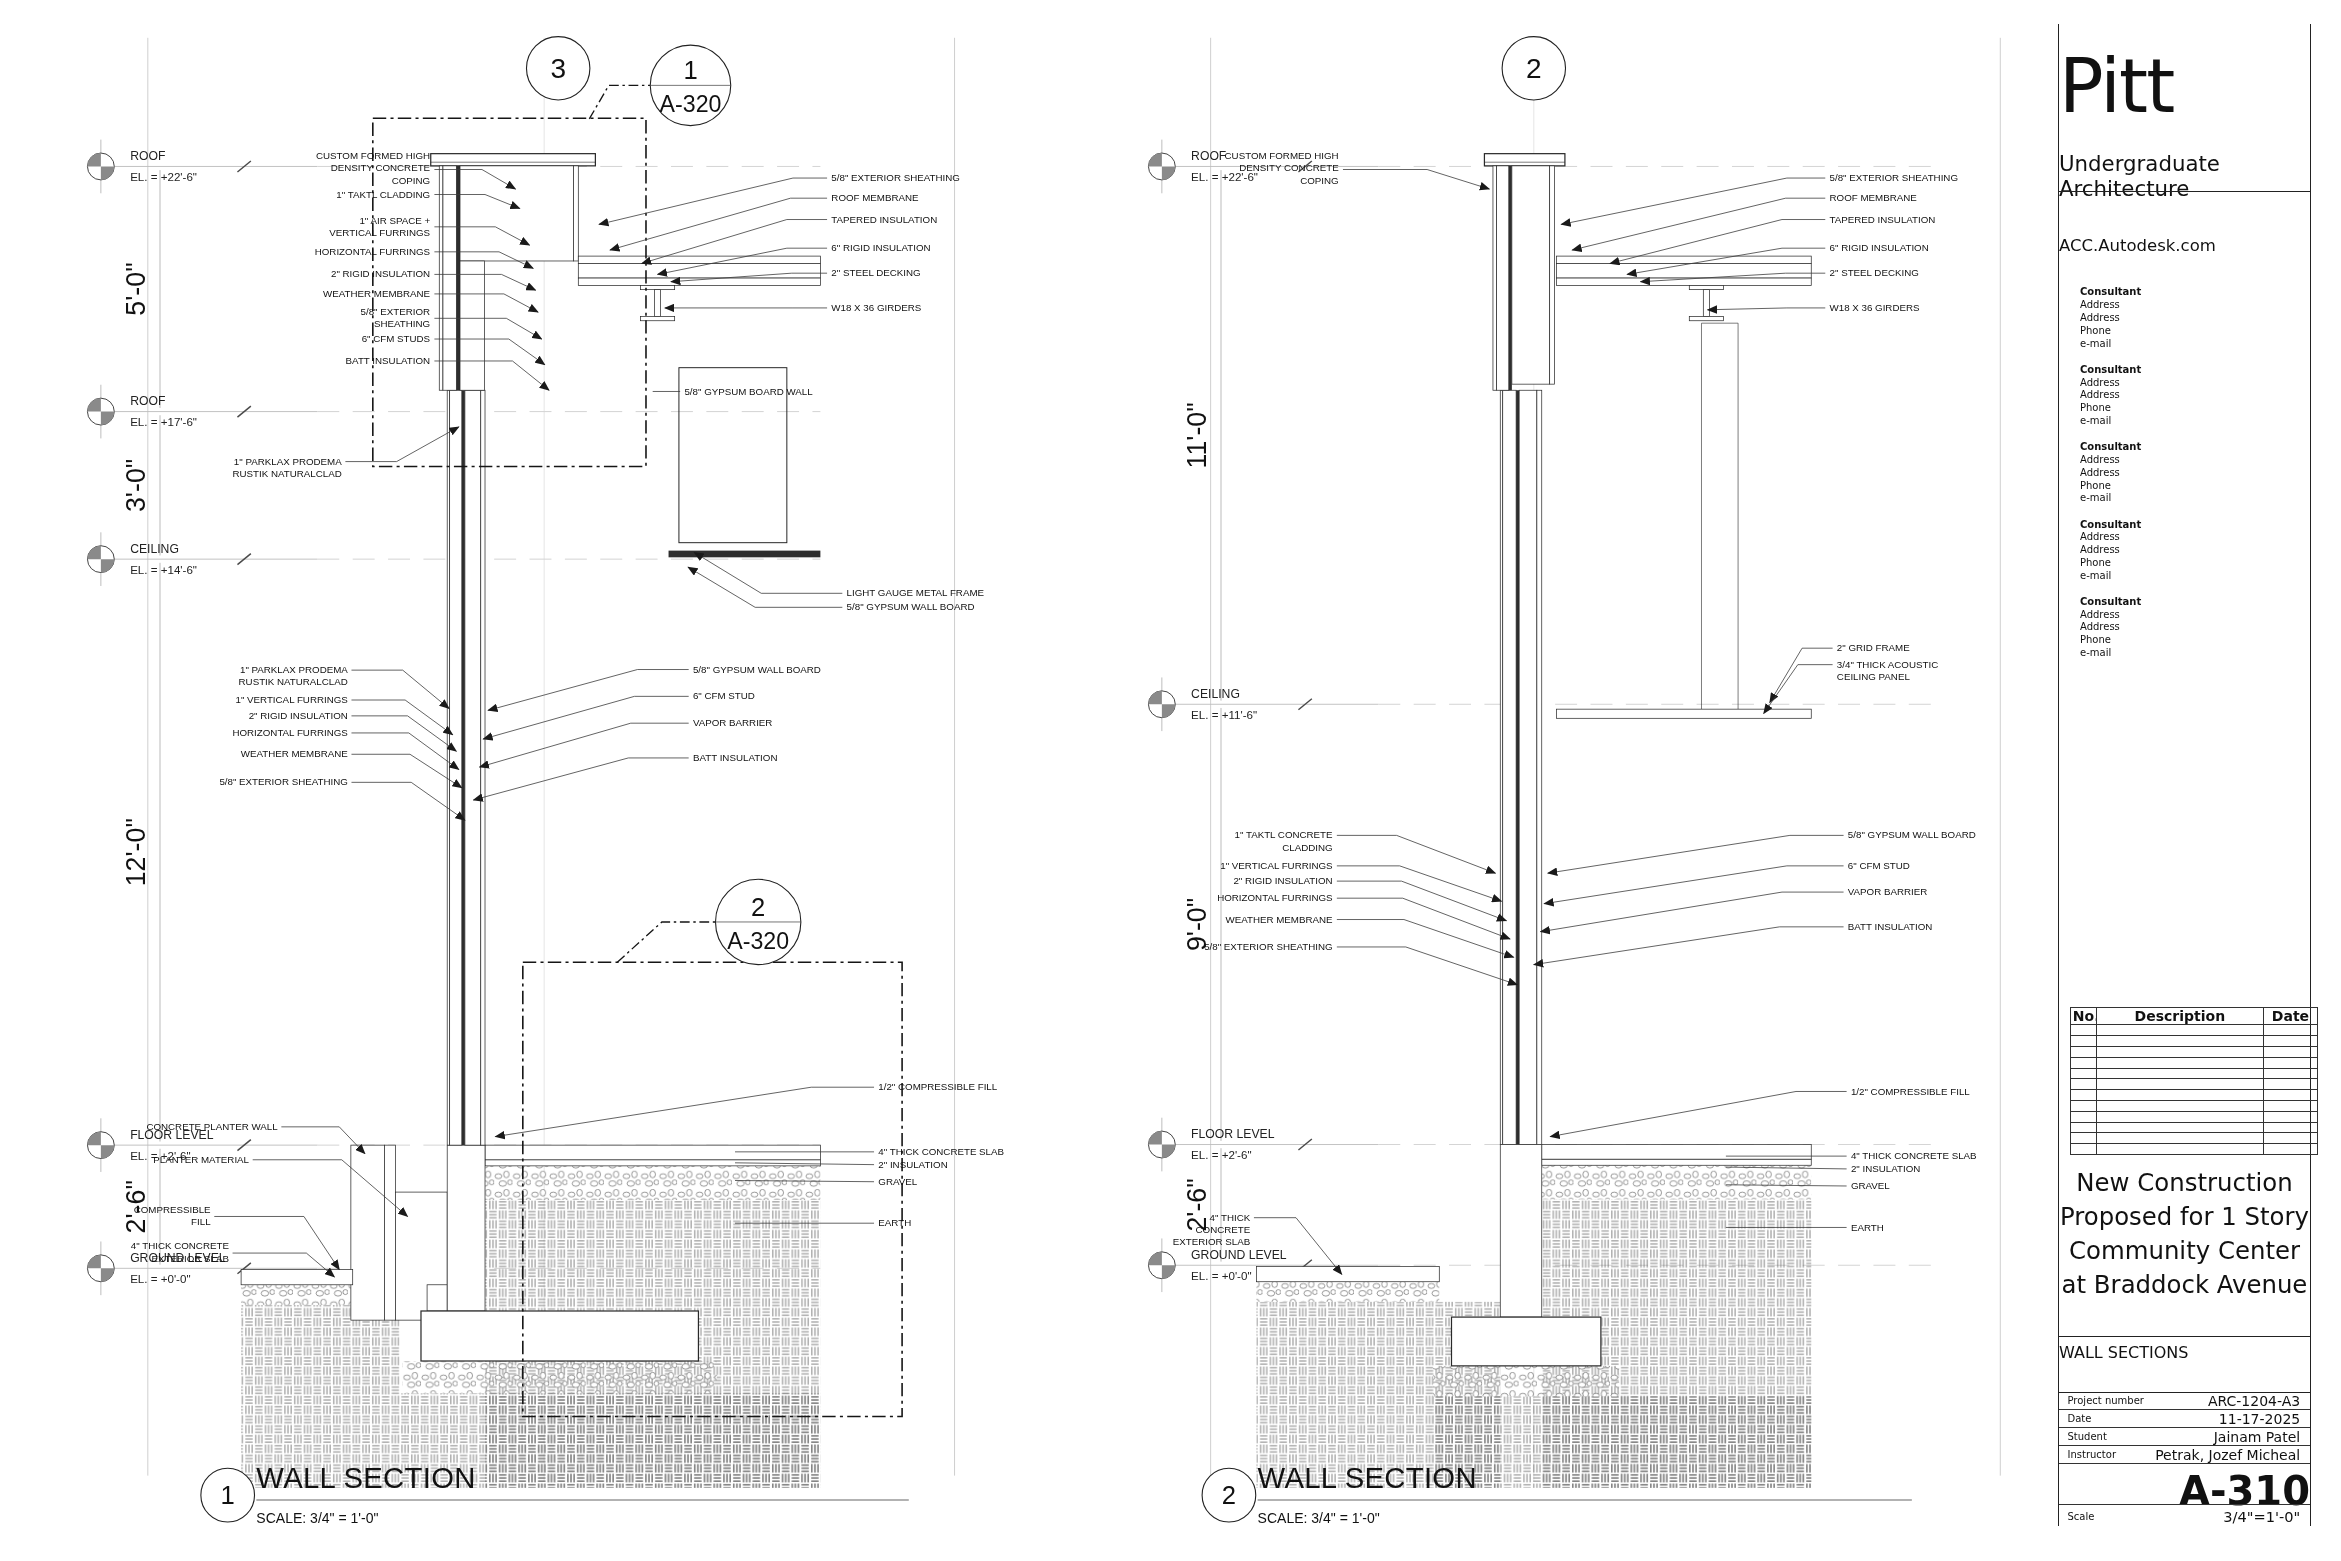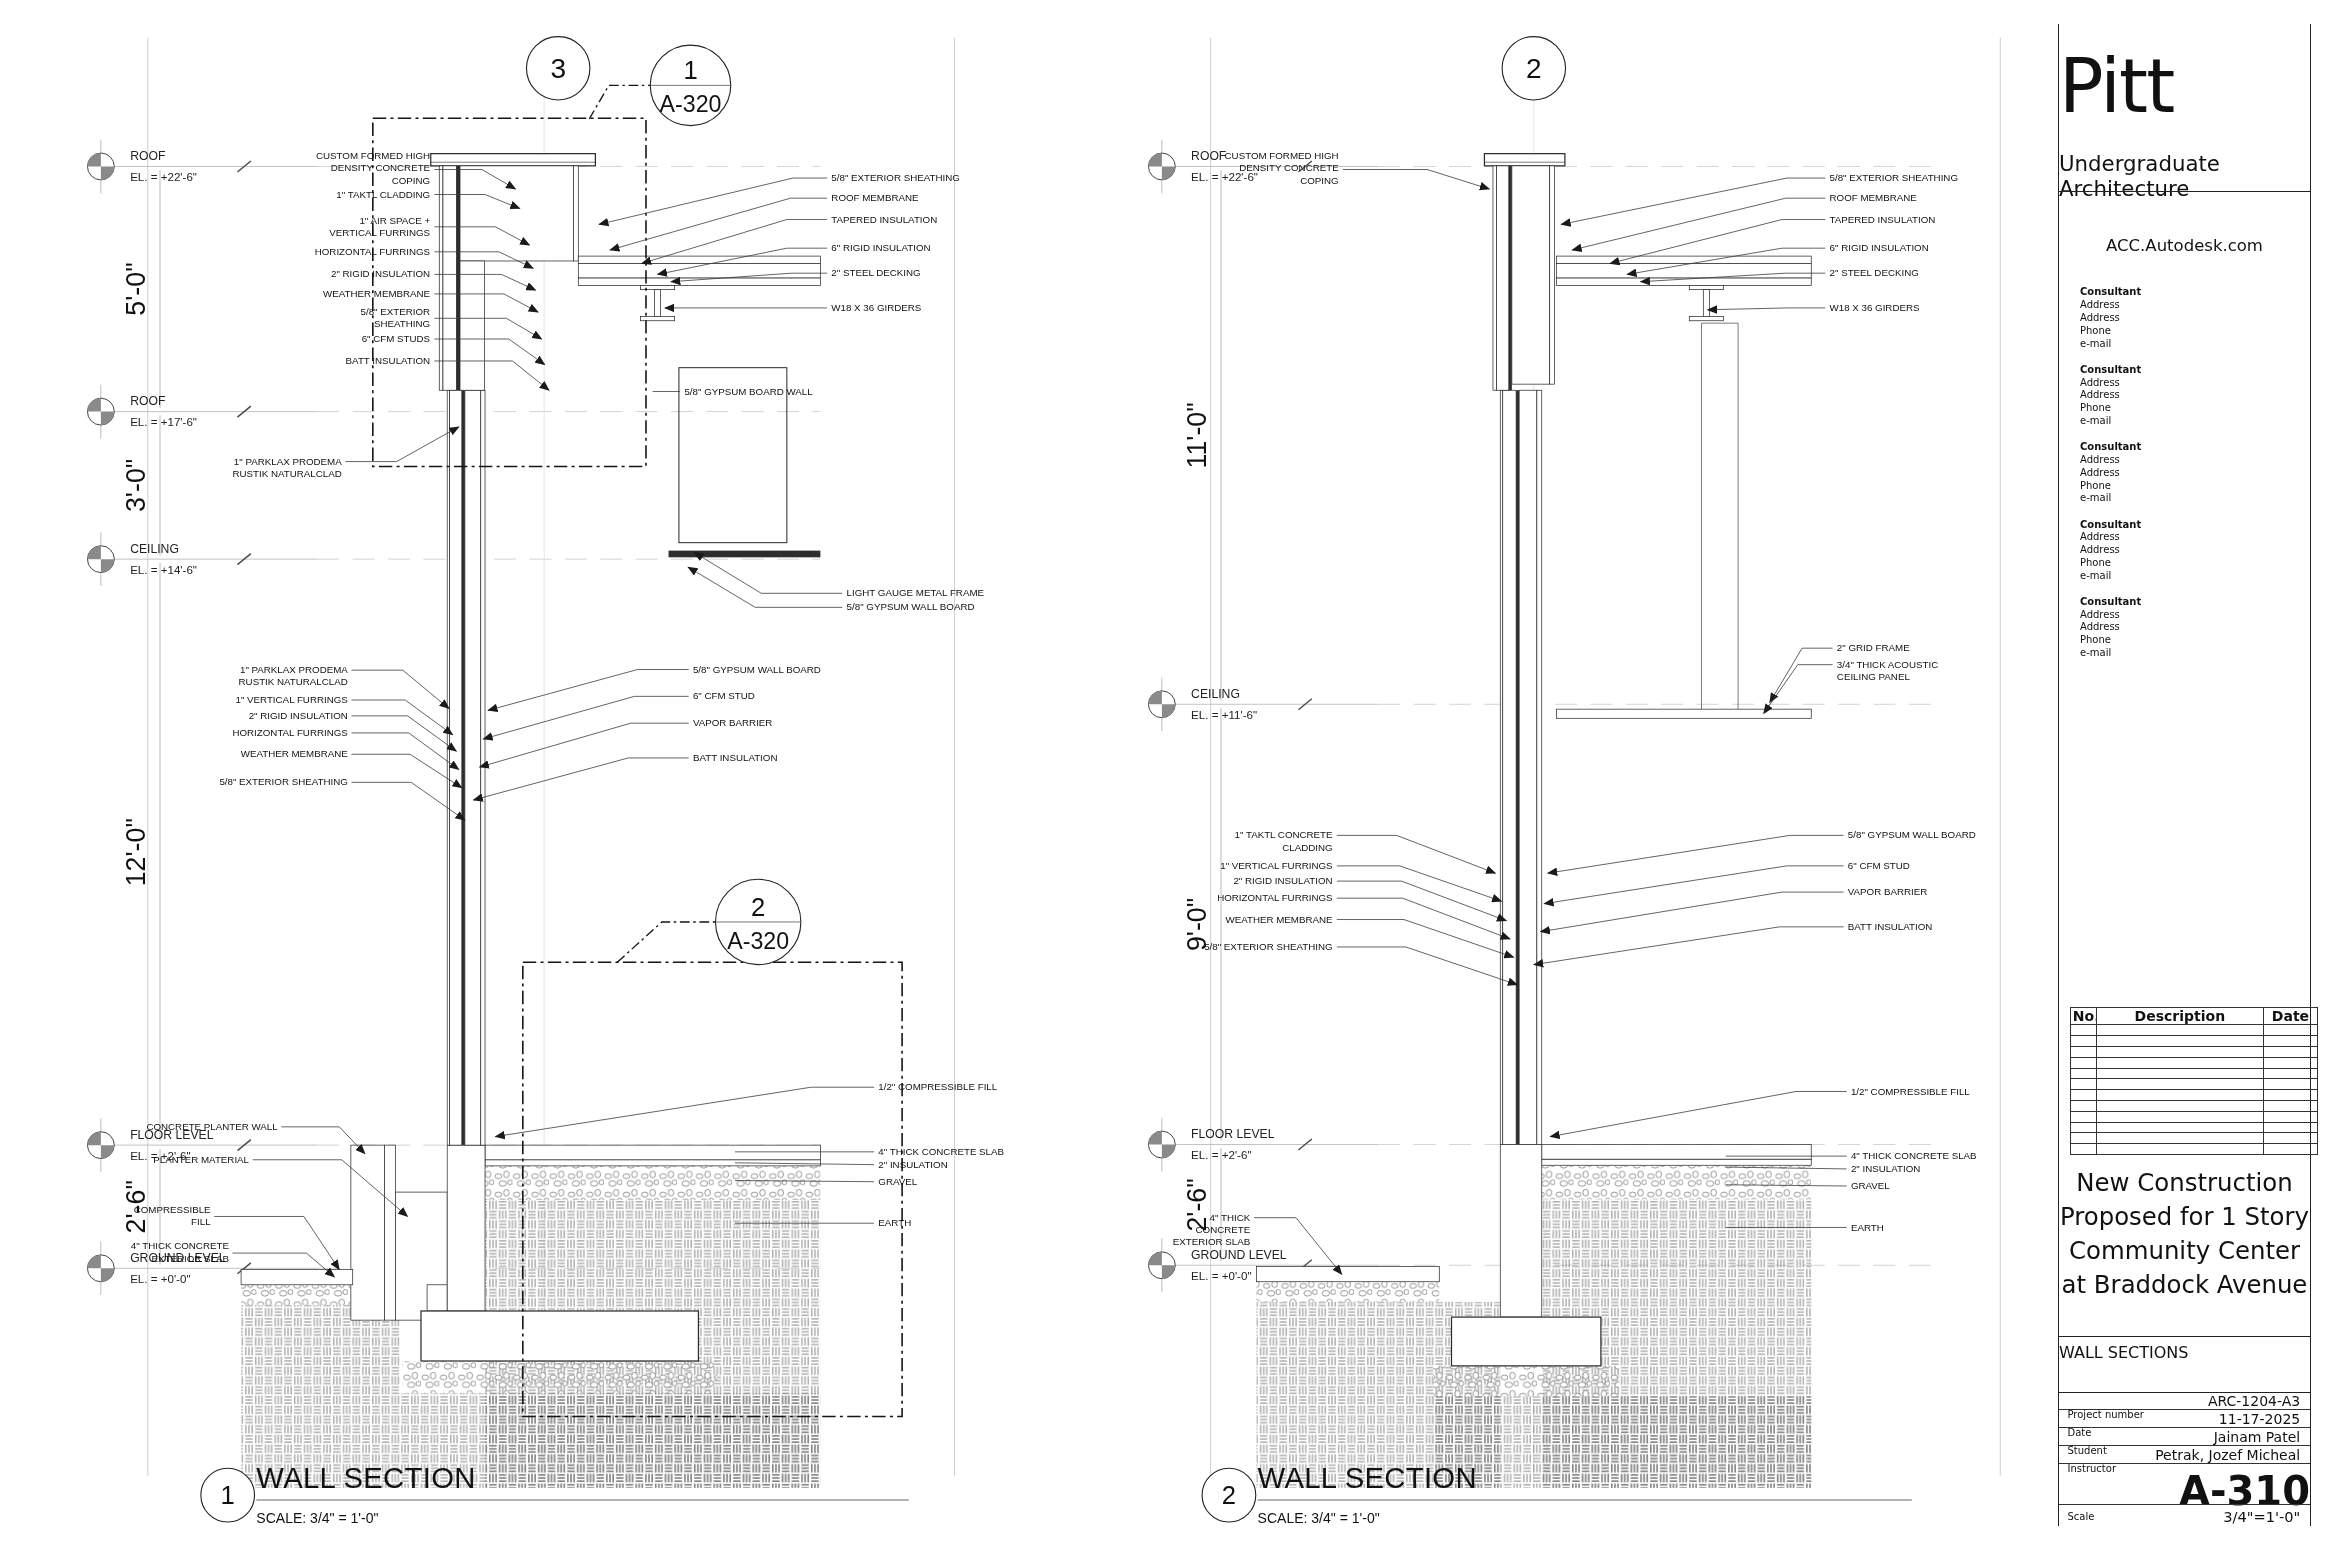--- a/index.html
+++ b/index.html
@@ -29,32 +29,32 @@
   .dscale{font:23px "Liberation Sans",sans-serif;fill:#111}
   .cout{fill:#fff;stroke:#222;stroke-width:1.8}
   .tick{stroke:#4a4a4a;stroke-width:2.4}
   
   #sheet-border{position:absolute;left:17px;top:24.4px;width:2307px;height:1502px;border:1.2px solid #222;box-sizing:border-box}
   #titleblock{position:absolute;left:2058px;top:24.4px;width:253px;height:1502px;border-left:1.2px solid #222;border-right:1.2px solid #222;box-sizing:border-box;font-family:"DejaVu Sans",sans-serif}
   .tb-abs{position:absolute;box-sizing:border-box}
   .hline{position:absolute;left:0;width:100%;border-top:1.2px solid #222}
   .brand{left:0;top:18.3px;width:100%;font-size:74px;font-weight:400;letter-spacing:-1.8px}
   .brand-sub{left:0;top:127px;width:100%;font-size:21.3px}
-  .website{left:0;top:212px;width:100%;text-align:center;font-size:16.5px}
+  .website{left:0;top:212px;width:100%;font-size:16.5px}
   .consultants{left:21px;top:262px}
   .cons-block{margin-bottom:13.4px;font-size:10px;line-height:12.8px}
   .cons-block div:first-child{font-weight:700}
   #revtable{position:absolute;left:11px;top:983px;width:233px;border-collapse:collapse;table-layout:fixed}
   #revtable th,#revtable td{border:0.6px solid #333;height:9.8px;font-size:14px;padding:0 1.8px;overflow:hidden}
   #revtable th{height:15.2px;font-weight:700;text-align:center}
   .ptitle{left:0;top:1142px;width:100%;text-align:center;font-size:24.4px;line-height:34px}
   .sheet-title{left:0;top:1319px;width:100%;text-align:left;font-size:16px}
   .fields{left:0;top:1368px;width:100%}
   .frow{position:relative;height:17px;border-bottom:0.6px solid #333;font-size:10px}
-  .frow .fl{position:absolute;left:8.5px;top:17px}
+  .frow .fl{position:absolute;left:8.5px;top:3px}
   .frow .fv{position:absolute;right:9.8px;top:0.6px;font-size:14px}
   .shnum{left:0;top:1444px;width:100%;text-align:right;font-size:40px;font-weight:600}
   .scalerow{left:0;top:1480px;width:100%;height:22.6px;border-top:0.6px solid #333}
   .scalerow .fl{position:absolute;left:8.5px;top:5.5px;font-size:10px}
   .scalerow .fv{position:absolute;right:9.8px;top:2.4px;font-size:14.6px}
 </style>
 </head>
 <body>
 
 <div id="page">

